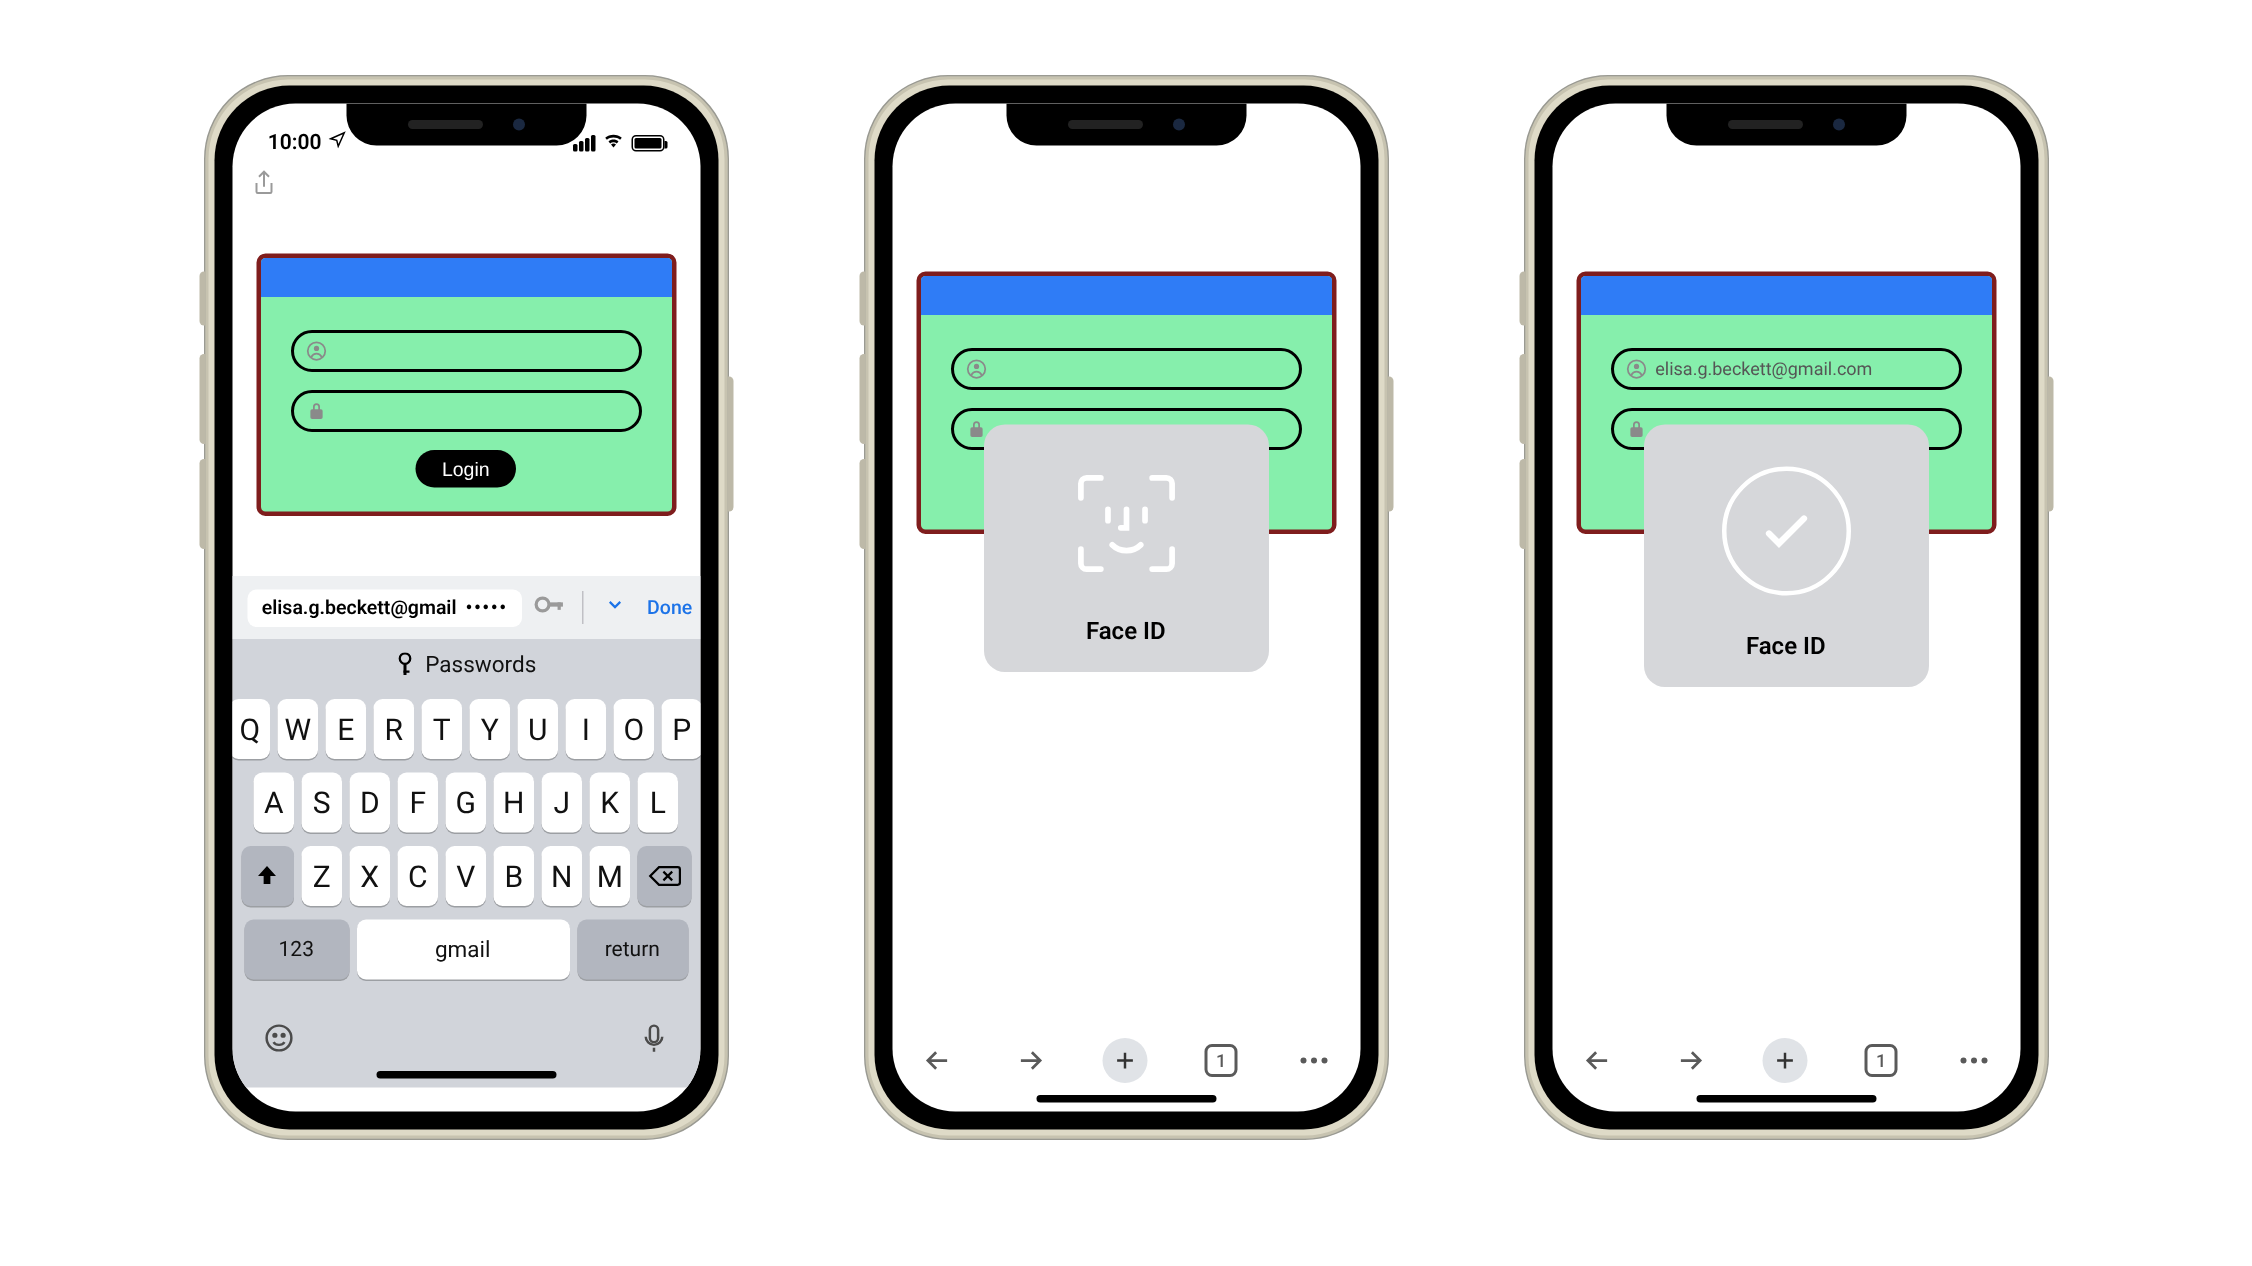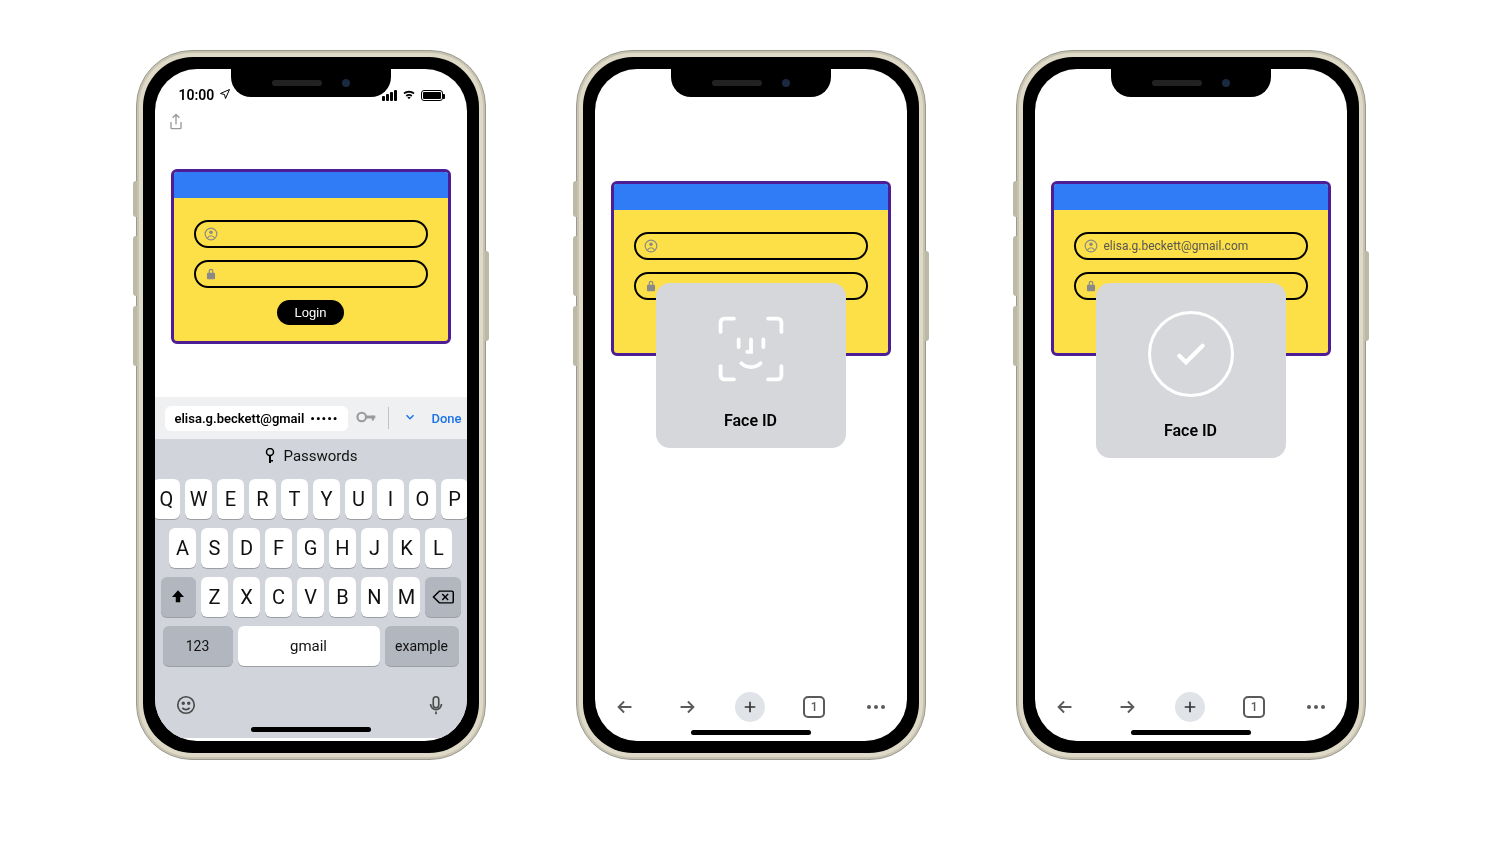--- a/index.html
+++ b/index.html
@@ -84,24 +84,24 @@
   }
   .urlbar {
     flex:1; height:30px; background:#e4e4e6; border-radius:15px;
     display:flex; align-items:center; justify-content:center; gap:6px;
     color:#575757; font-size:14px;
   }
   .share-btn { width:22px; height:22px; color:#9a9a9a; display:flex;align-items:center;justify-content:center;}
   
   .content { padding: 30px 16px 0 16px; position:relative; }
   .login-card {
-    border: 3px solid #4c1d95;
+    border: 3px solid #7f1d1d;
     border-radius: 6px;
     overflow:hidden;
-    background:#fde047;
+    background:#86efac;
   }
   .login-card .bar { height:26px; background:#2f7cf6;}
   .login-card .body { padding: 22px 20px 16px 20px; display:flex; flex-direction:column; align-items:center; gap:12px;}
   .field {
     width: 100%; height:28px;
     border: 2px solid #000; border-radius: 14px;
     display:flex; align-items:center; padding: 0 8px; gap:6px;
     font-size: 12px; color:#555;
   }
   .field .ficon { width:14px; height:14px; color:#8a8a8a; flex-shrink:0;}
@@ -121,21 +121,21 @@
     display:flex; flex-direction:column; align-items:center; gap:24px;
   }
   .faceid .glyph { width:76px; height:76px; color:#fff;}
   .faceid .lbl { font-size:16px; font-weight:600; color:#000;}
   .check-circle {
     width:86px;height:86px;border:3px solid #fff;border-radius:50%;
     display:flex;align-items:center;justify-content:center;color:#fff;
   }
   
   .kb-wrap {
-    position:absolute; bottom:3px; left:0; right:0;
+    position:absolute; bottom:16px; left:0; right:0;
     background:#d1d4da;
   }
   .kb-sugg {
     height:42px; background:#eef0f2;
     display:flex; align-items:center; padding:0 10px; gap:8px;
     font-size:13px;
   }
   .cred-pill {
     background:#fff; border-radius:6px; padding:5px 10px;
     display:flex; align-items:center; gap:6px; font-weight:600;
@@ -338,21 +338,21 @@
             <div class="key func wide">
               <svg width="22" height="16" viewBox="0 0 30 20" fill="none" stroke="#000" stroke-width="2">
                   <path d="M10 2h17a2 2 0 012 2v12a2 2 0 01-2 2H10L2 10l8-8z"></path>
                   <path d="M14 6l8 8M22 6l-8 8"></path>
                 </svg>
             </div>
           </div>
           <div class="kb-bottom">
             <div class="key func k123">123</div>
             <div class="key space">gmail</div>
-            <div class="key func ret">example</div>
+            <div class="key func ret">return</div>
           </div>
         </div>
         <div class="kb-foot">
           <span>
             <svg viewBox="0 0 24 24" fill="none" stroke="currentColor" stroke-width="1.8">
                 <circle cx="12" cy="12" r="9"></circle>
                 <circle cx="9" cy="10" r="1" fill="currentColor"></circle>
                 <circle cx="15" cy="10" r="1" fill="currentColor"></circle>
                 <path d="M8 15c1 1.5 2.5 2 4 2s3-.5 4-2"></path>
               </svg>

